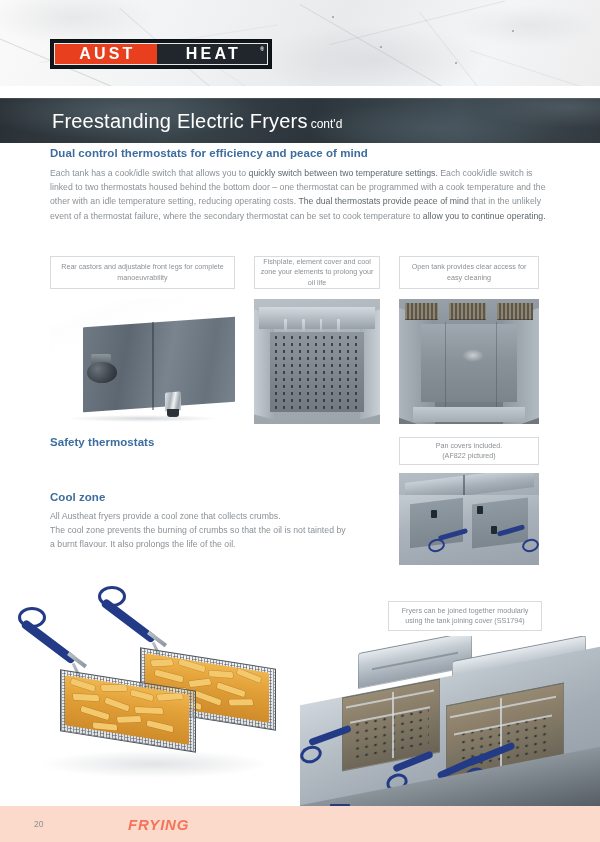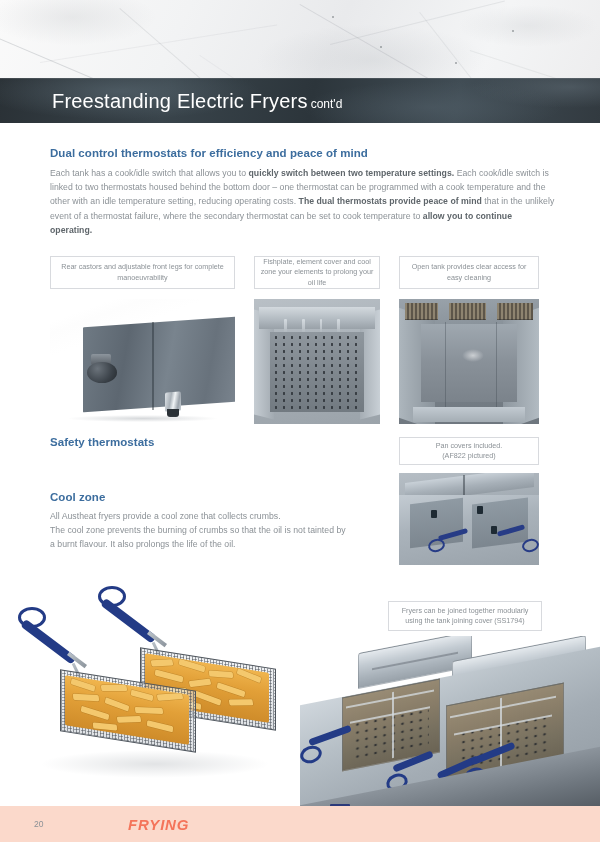--- a/index.html
+++ b/index.html
@@ -52,21 +52,21 @@
     background:#20262c;color:#ffffff;flex:1 1 auto;
     display:flex;align-items:center;justify-content:center;
     font-weight:bold;font-size:16px;letter-spacing:3.2px;
     font-family:"Liberation Sans", sans-serif;line-height:1;
     padding-left:3px;box-sizing:border-box;position:relative;
   }
   .logo-tm{position:absolute;right:3px;top:3px;font-size:5px;letter-spacing:0;font-weight:bold;}
 
   
   .band{
-    position:absolute;left:0;top:78px;width:600px;height:45px;
+    position:absolute;left:0;top:98px;width:600px;height:45px;
     background:
       radial-gradient(ellipse 200px 40px at 20% 30%, rgba(96,112,122,.55), rgba(0,0,0,0) 70%),
       radial-gradient(ellipse 180px 36px at 72% 65%, rgba(86,100,110,.45), rgba(0,0,0,0) 72%),
       radial-gradient(ellipse 140px 30px at 95% 20%, rgba(110,124,134,.40), rgba(0,0,0,0) 70%),
       linear-gradient(100deg,#2a3136 0%, #39444b 28%, #2c353b 52%, #414d55 76%, #323a40 100%);
     overflow:hidden;
   }
   .band-top-line{position:absolute;left:0;top:0;width:100%;height:1px;background:rgba(255,255,255,.10);}
   .band-title{
     position:absolute;left:52px;top:50%;transform:translateY(-50%);
@@ -79,21 +79,21 @@
   .content{position:absolute;left:0;top:131px;width:600px;}
 
   h2.sec{
     color:#3c6d9e;font-size:11.5px;font-weight:600;
     margin:0;letter-spacing:.05px;
   }
   p.body{
     color:#8b9196;font-size:8.7px;line-height:14.2px;
     margin:0;letter-spacing:.02px;
   }
-  p.body b{color:#5f666b;font-weight:bold;}
+  p.body b{color:#5f666b;font-weight:normal;}
 
   .blk-dual{position:absolute;left:50px;top:16px;width:505px;}
   .blk-dual h2{margin-bottom:7px;}
 
   
   .cap{
     position:absolute;box-sizing:border-box;
     border:1px solid #d8dade;background:#ffffff;
     color:#8b9196;font-size:7.2px;line-height:10.4px;
     text-align:center;display:flex;align-items:center;justify-content:center;
@@ -305,20 +305,29 @@
     <div class="vein v5"></div>
     <div class="vein v6"></div>
     <div class="vein v7"></div>
     <div class="vein v8"></div>
     <div class="speck" style="left:380px;top:46px;"></div>
     <div class="speck" style="left:512px;top:30px;"></div>
     <div class="speck" style="left:455px;top:62px;"></div>
     <div class="speck" style="left:332px;top:16px;"></div>
   </div>
 
+  <div class="logo">
+    <div class="logo-inner">
+      <div class="logo-aust">AUST</div>
+      <div class="logo-heat">
+        <span>HEAT</span>
+        <span class="logo-tm">®</span>
+      </div>
+    </div>
+  </div>
 
   <div class="band">
     <div class="band-top-line"></div>
     <div class="band-title">
       <span>Freestanding Electric Fryers</span><span class="cont">cont'd</span>
     </div>
   </div>
 
   <div class="content">
 

